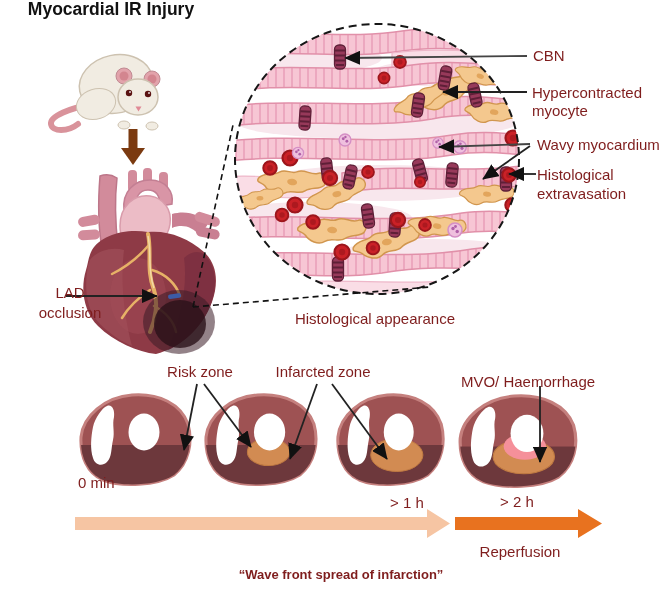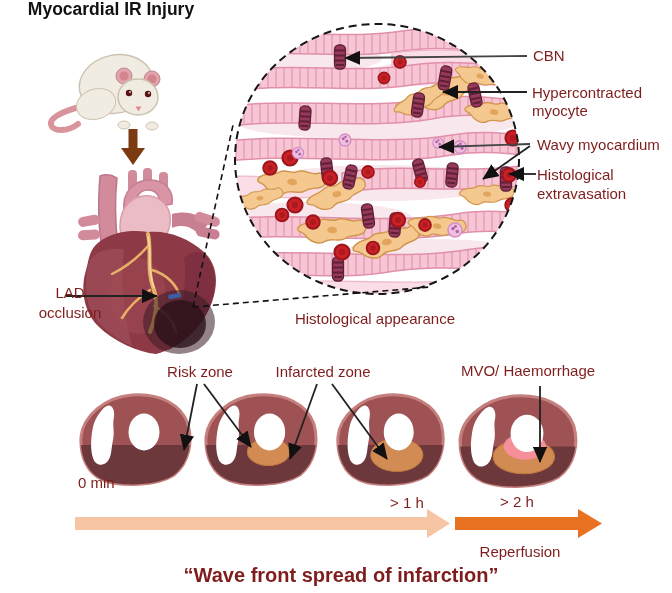--- a/index.html
+++ b/index.html
@@ -3,21 +3,21 @@
 <meta charset="utf-8">
 <style>
   html,body{margin:0;padding:0;background:#fff;}
   .canvas{position:relative;width:672px;height:593px;background:#fff;overflow:hidden;
           font-family:"Liberation Sans",sans-serif;color:#111;}
   .lbl{position:absolute;font-size:15px;line-height:18px;color:#7f1d1d;white-space:nowrap;}
   .ctr{transform:translateX(-50%);}
   .title{left:28px;top:2px;width:222px;text-align:center;font-weight:bold;
          font-size:17.5px;line-height:19px;}
   .lad{left:0px;top:283px;width:76px;text-align:center;line-height:20px;margin-left:32px;}
-  .caption{left:341px;top:566px;font-weight:bold;font-size:20px;}
+  .caption{left:341px;top:566px;font-weight:bold;font-size:13px;}
   svg{position:absolute;display:block;}
 </style>
 </head>
 <body>
 
 <div class="canvas">
 
   <div class="title">
     <div>Myocardial IR Injury</div>
   </div>
@@ -274,21 +274,21 @@
 
   <div class="lbl" style="left:537px;top:165px;line-height:19px">
     <div>Histological</div>
     <div>extravasation</div>
   </div>
 
   <div class="lbl ctr" style="left:375px;top:310px">Histological appearance</div>
 
   <div class="lbl ctr" style="left:200px;top:363px">Risk zone</div>
   <div class="lbl ctr" style="left:323px;top:363px">Infarcted zone</div>
-  <div class="lbl ctr" style="left:528px;top:362px">MVO/ Haemorrhage</div>
+  <div class="lbl ctr" style="left:528px;top:373px">MVO/ Haemorrhage</div>
 
   <div class="lbl" style="left:78px;top:474px">0 min</div>
   <div class="lbl ctr" style="left:407px;top:494px">&gt; 1 h</div>
   <div class="lbl ctr" style="left:517px;top:493px">&gt; 2 h</div>
 
   <div class="lbl ctr" style="left:520px;top:543px">Reperfusion</div>
 
   <div class="lbl caption ctr">“Wave front spread of infarction”</div>
 
 </div>

